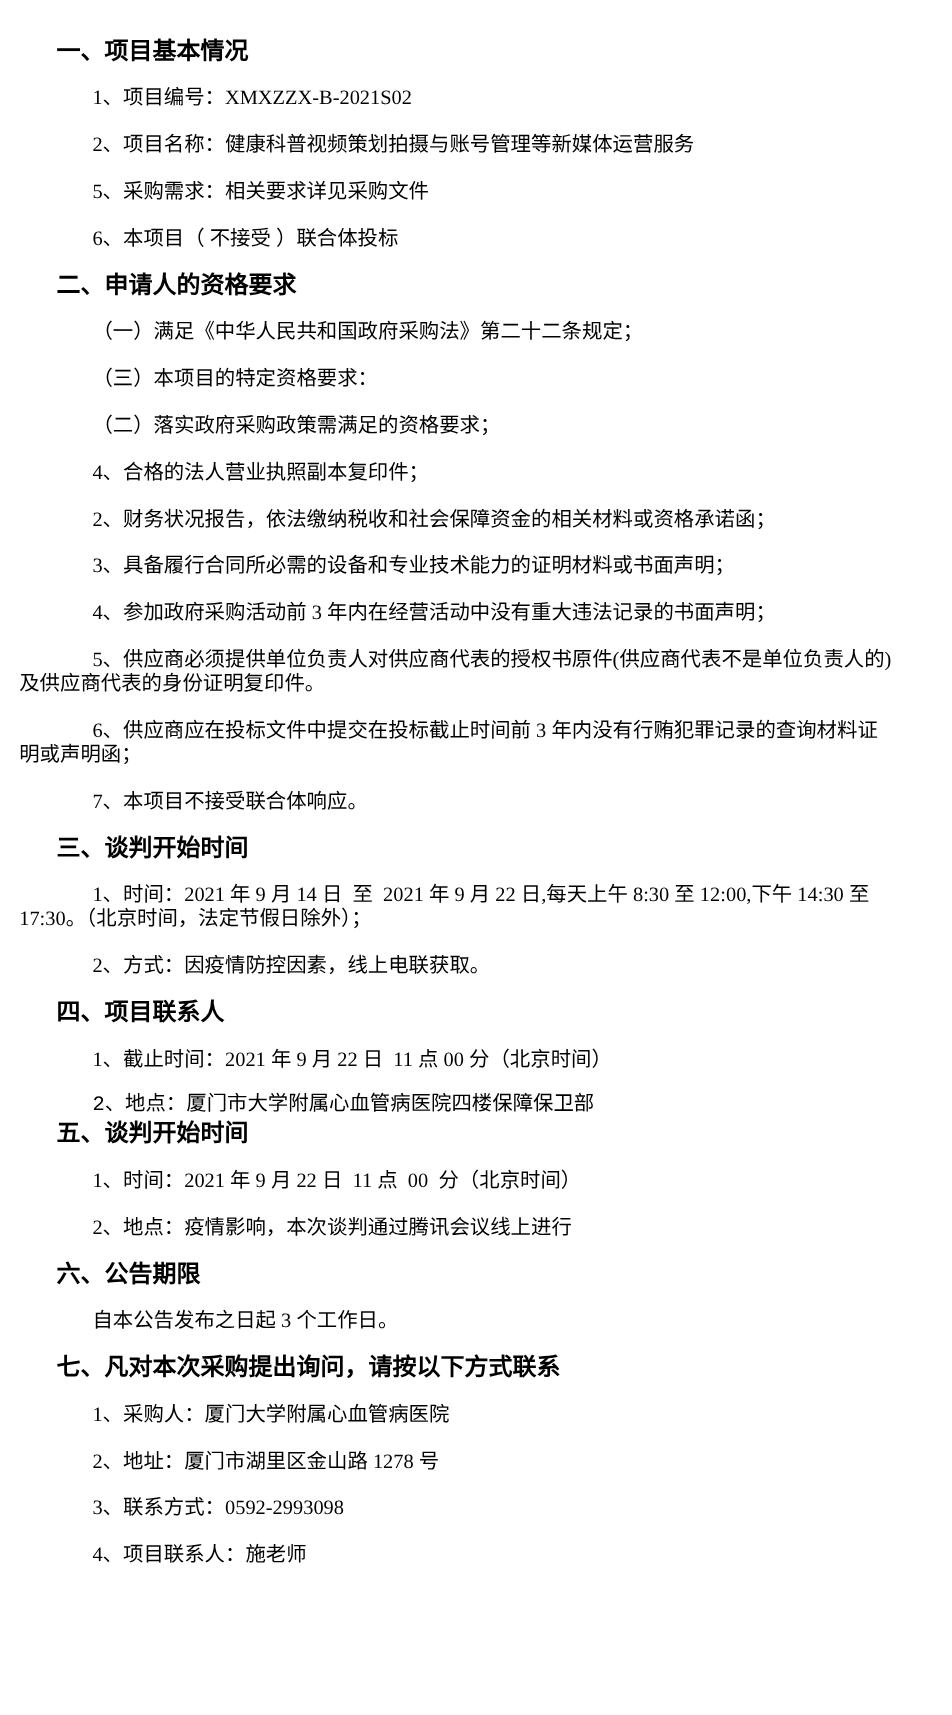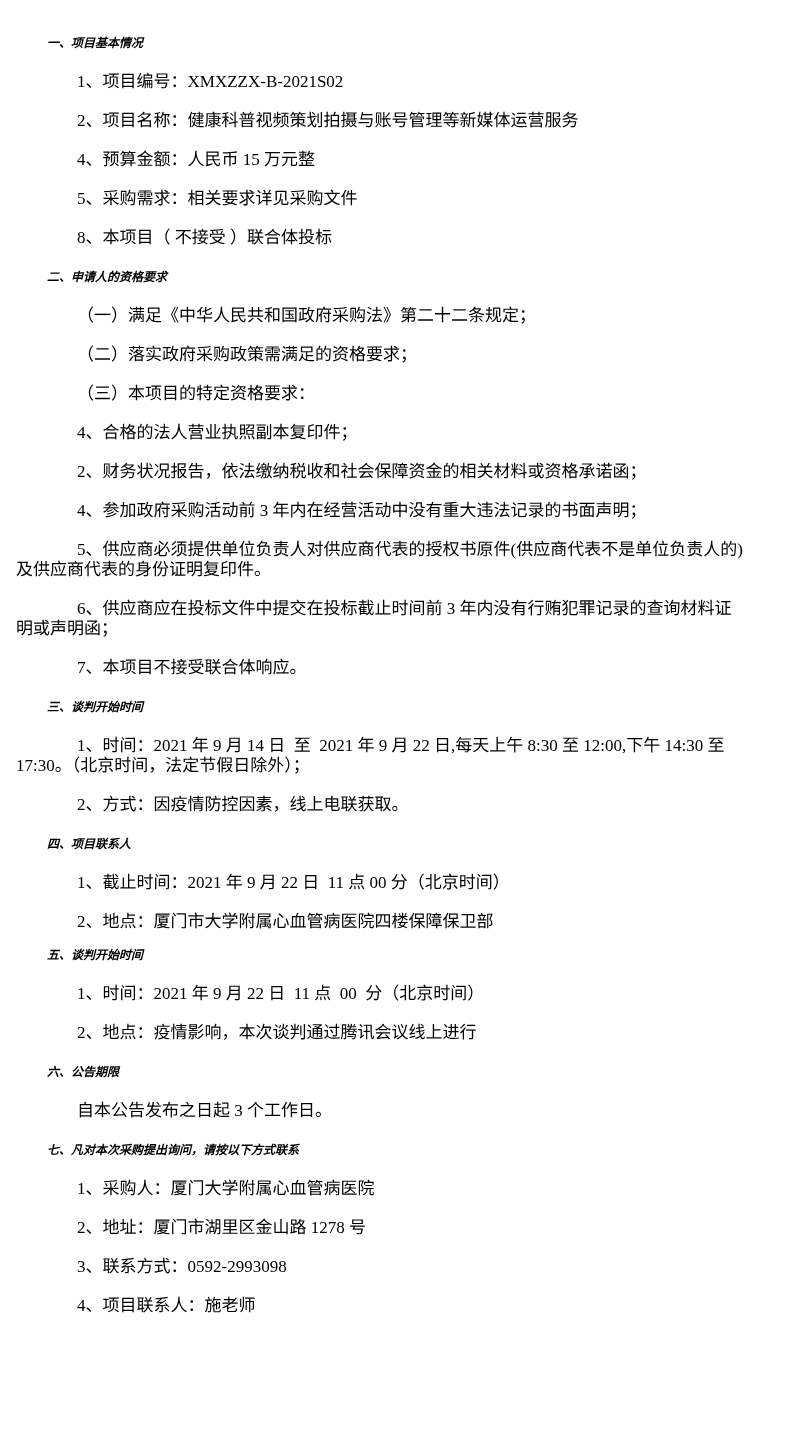--- a/index.html
+++ b/index.html
@@ -14,57 +14,57 @@
     box-sizing: border-box;
     padding: 33px 45px 30px 16px;
     background: #ffffff;
     color: #000000;
     font-family: "Liberation Serif", "DejaVu Serif", serif;
     font-size: 17px;
     line-height: 20px;
   }
   .sec-heading {
     margin: 0 0 19px 0;
-    font-size: 12px;
+    font-size: 20px;
     line-height: 20px;
     font-weight: 700;
     text-indent: 31px;
     white-space: pre-wrap;
     font-family: "Liberation Sans", "DejaVu Sans", sans-serif;
-    font-style: italic;
   }
   .para {
     margin: 0 0 19px 0;
     text-indent: 61px;
     white-space: pre-wrap;
     overflow-wrap: break-word;
   }
   
   .para.tight {
-    margin-bottom: 13px;
+    margin-bottom: 3px;
+    font-family: Liberation Mono, monospace;
   }
 </style>
 </head>
 <body>
 
 <div class="doc">
 
   <h2 class="sec-heading">一、项目基本情况</h2>
   <p class="para">1、项目编号：XMXZZX-B-2021S02</p>
   <p class="para">2、项目名称：健康科普视频策划拍摄与账号管理等新媒体运营服务</p>
-  <p class="para">4、预算金额：人民币 15 万元整</p>
   <p class="para">5、采购需求：相关要求详见采购文件</p>
-  <p class="para">8、本项目（ 不接受 ）联合体投标</p>
+  <p class="para">6、本项目（ 不接受 ）联合体投标</p>
 
   <h2 class="sec-heading">二、申请人的资格要求</h2>
   <p class="para">（一）满足《中华人民共和国政府采购法》第二十二条规定；</p>
+  <p class="para">（三）本项目的特定资格要求：</p>
   <p class="para">（二）落实政府采购政策需满足的资格要求；</p>
-  <p class="para">（三）本项目的特定资格要求：</p>
   <p class="para">4、合格的法人营业执照副本复印件；</p>
   <p class="para">2、财务状况报告，依法缴纳税收和社会保障资金的相关材料或资格承诺函；</p>
+  <p class="para">3、具备履行合同所必需的设备和专业技术能力的证明材料或书面声明；</p>
   <p class="para">4、参加政府采购活动前 3 年内在经营活动中没有重大违法记录的书面声明；</p>
   <p class="para">5、供应商必须提供单位负责人对供应商代表的授权书原件(供应商代表不是单位负责人的)及供应商代表的身份证明复印件。</p>
   <p class="para">6、供应商应在投标文件中提交在投标截止时间前 3 年内没有行贿犯罪记录的查询材料证明或声明函；</p>
   <p class="para">7、本项目不接受联合体响应。</p>
 
   <h2 class="sec-heading">三、谈判开始时间</h2>
   <p class="para">1、时间：2021 年 9 月 14 日  至  2021 年 9 月 22 日,每天上午 8:30 至 12:00,下午 14:30 至 17:30。（北京时间，法定节假日除外）；</p>
   <p class="para">2、方式：因疫情防控因素，线上电联获取。</p>
 
   <h2 class="sec-heading">四、项目联系人</h2>

